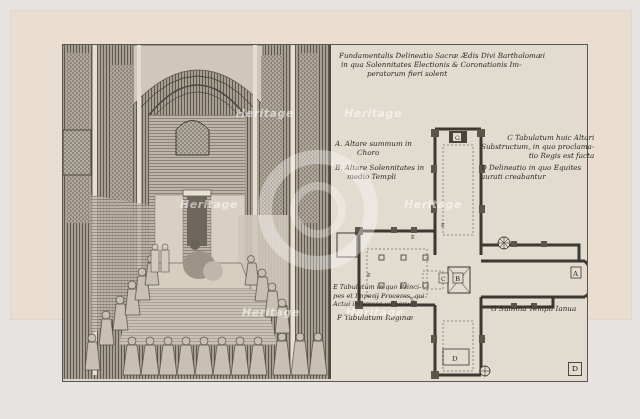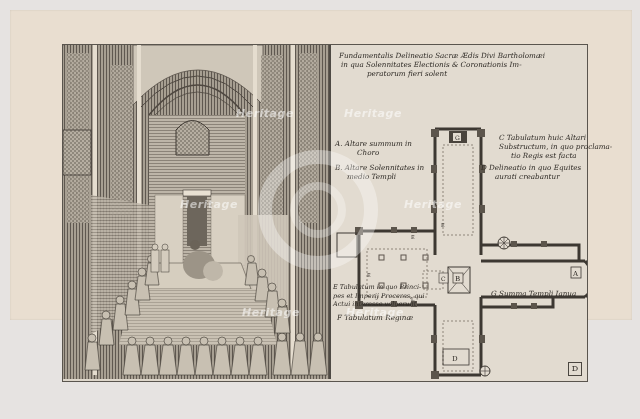--- a/index.html
+++ b/index.html
@@ -247,38 +247,38 @@
       </svg>
 
       <div class="cap leg" style="left:4px;top:94px;">
         <div>A. Altare summum in</div>
         <div style="padding-left:22px">Choro</div>
       </div>
       <div class="cap leg" style="left:4px;top:118px;">
         <div>B. Altare Solennitates in</div>
         <div style="padding-left:12px">medio Templi</div>
       </div>
-      <div class="cap leg" style="left:168px;top:88px;">
+      <div class="cap leg" style="left:150px;top:88px;text-align:right;">
         <div>C Tabulatum huic Altari</div>
         <div>Substructum, in quo proclama-</div>
         <div style="padding-left:12px">tio Regis est facta</div>
       </div>
       <div class="cap leg" style="left:150px;top:118px;">
         <div>D Delineatio in quo Equites</div>
-        <div style="padding-left:14px">aurati creabantur</div>
+        <div style="">aurati creabantur</div>
       </div>
       <div class="cap leg" style="left:2px;top:238px;font-size:6.5px;line-height:8.5px;">
         <div>E Tabulatum in quo Princi-</div>
         <div>pes et Imperij Proceres, qui</div>
         <div>Actui interesse voluerunt</div>
       </div>
       <div class="cap leg" style="left:6px;top:268px;">
         <div>F Tabulatum Reginæ</div>
       </div>
-      <div class="cap leg" style="left:160px;top:244px;">
+      <div class="cap leg" style="left:160px;top:259px;">
         <div>G Summa Templi Ianua</div>
       </div>
     </div>
 
     <div class="dlabel">D</div>
   </div>
 </div>
 
 <div class="wmring"></div>
 <div class="wmring2"></div>

